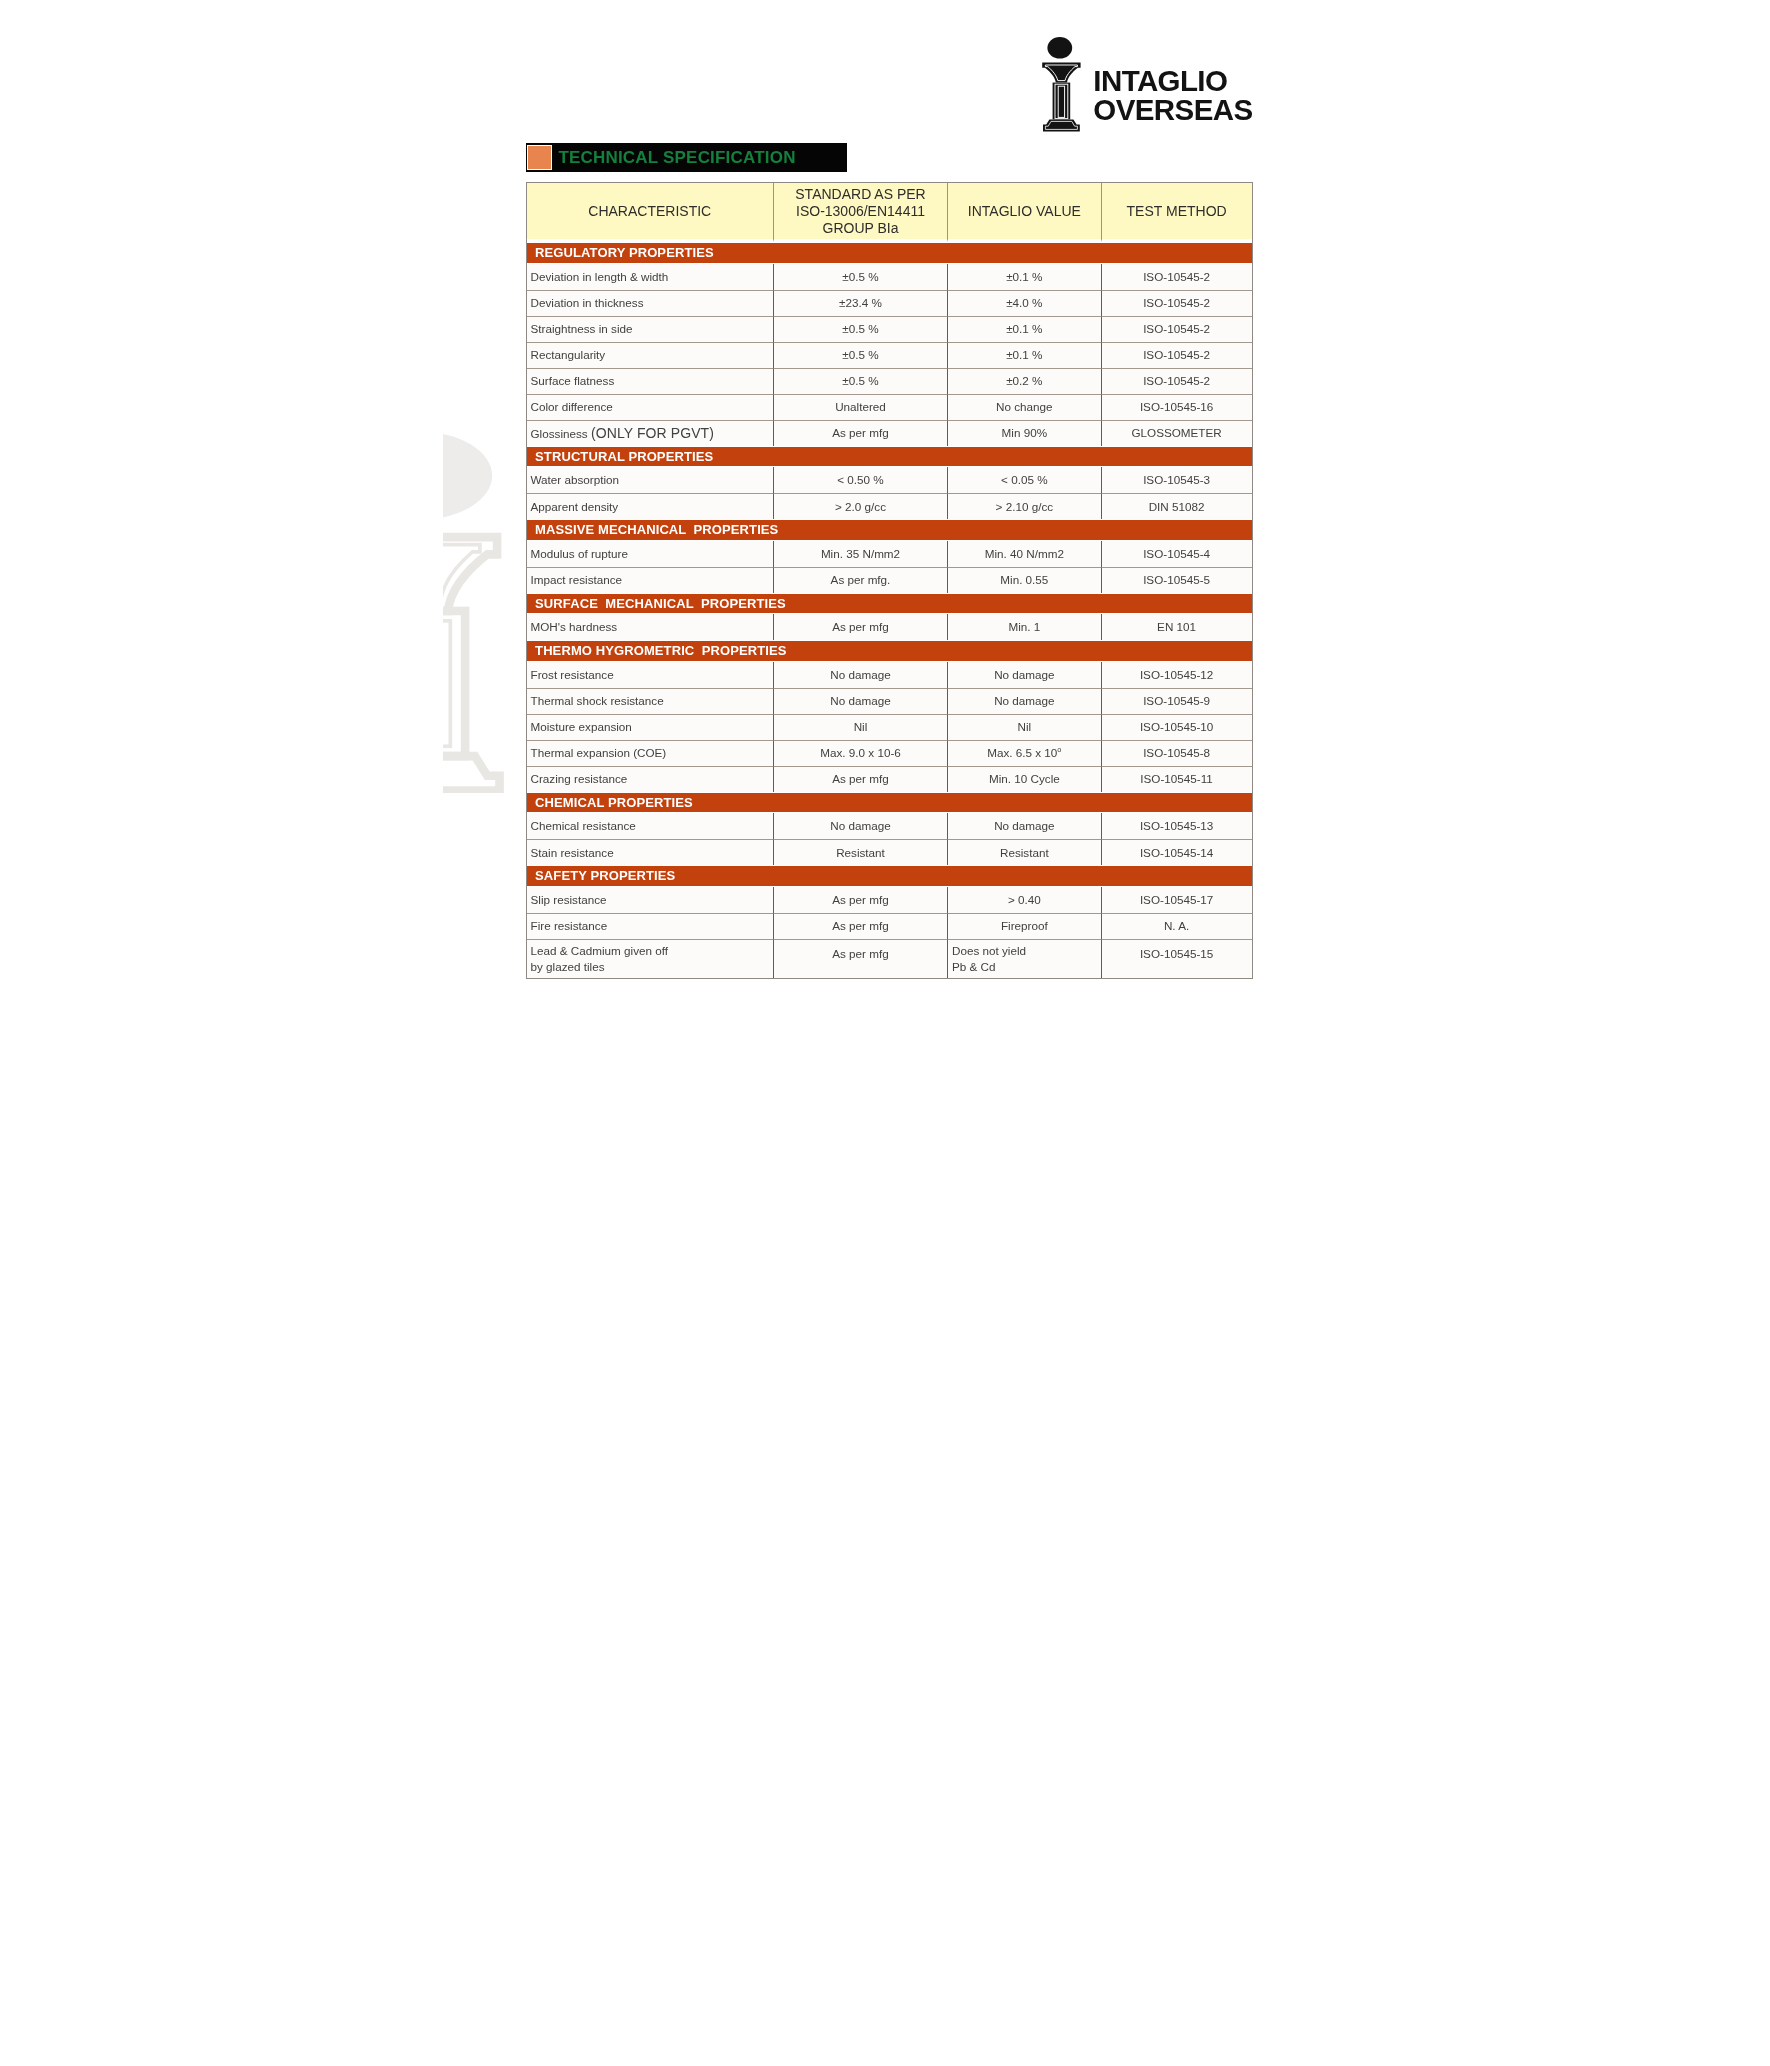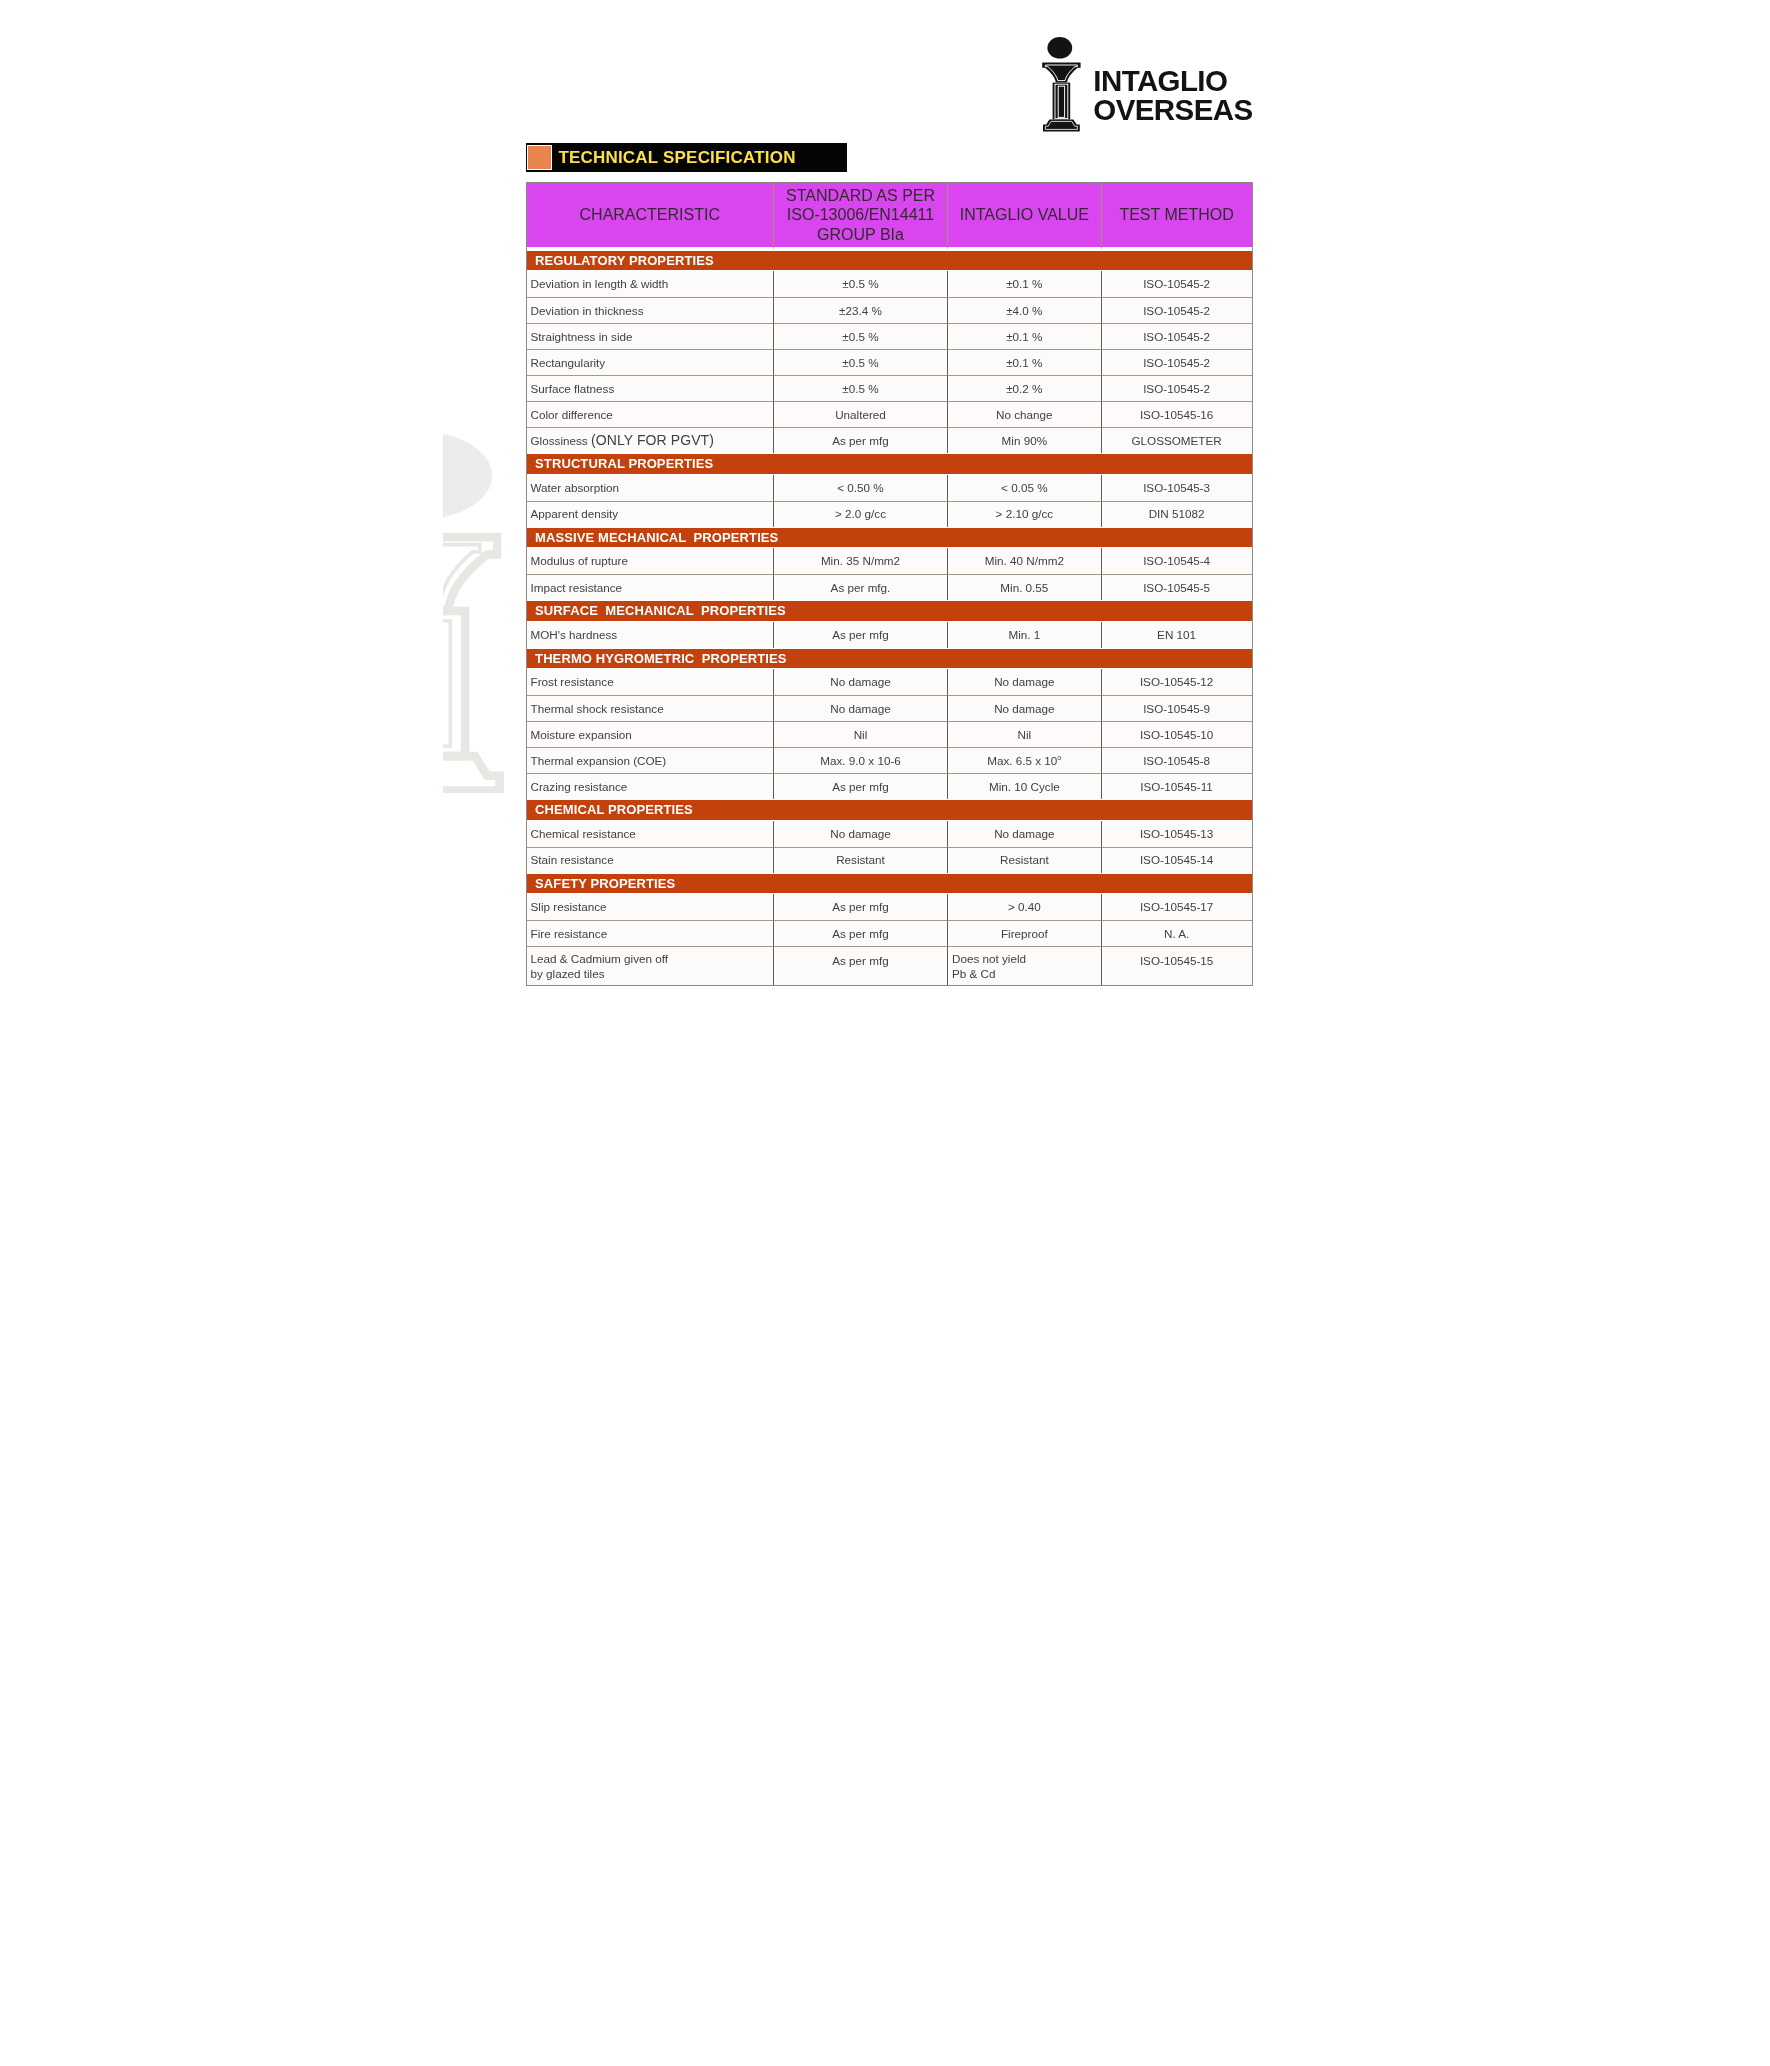--- a/index.html
+++ b/index.html
@@ -59,21 +59,21 @@
   }
   .title-accent {
     width: 25px;
     height: 25px;
     margin-left: 1.8px;
     background: #E8854F;
     border: 1.2px solid #ffffff;
     flex: 0 0 auto;
   }
   .title-text {
-    color: #fde047;
+    color: #15803d;
     font-size: 17px;
     font-weight: 700;
     letter-spacing: 0.2px;
     margin-left: 6.1px;
     white-space: nowrap;
   }
 
   
   .table-wrap {
     position: absolute;
@@ -83,24 +83,24 @@
     border: 0.6px solid #8f8984;
     background: #ffffff;
   }
   table.spec {
     width: 100%;
     border-collapse: separate;
     border-spacing: 0;
     table-layout: fixed;
   }
   .spec th {
-    background: #d946ef;
+    background: #fef9c3;
     color: #2f2d2b;
     font-weight: 400;
-    font-size: 16px;
+    font-size: 14px;
     text-align: center;
     vertical-align: middle;
     height: 44px;
     padding: 2.5px 3.7px;
     border-bottom: 3.7px solid #ffffff;
   }
   .spec th + th { border-left: 0.6px solid #a79665; }
   .spec th .hl { display: block; line-height: 1.22; }
 
   .spec tbody.sec-head td {

